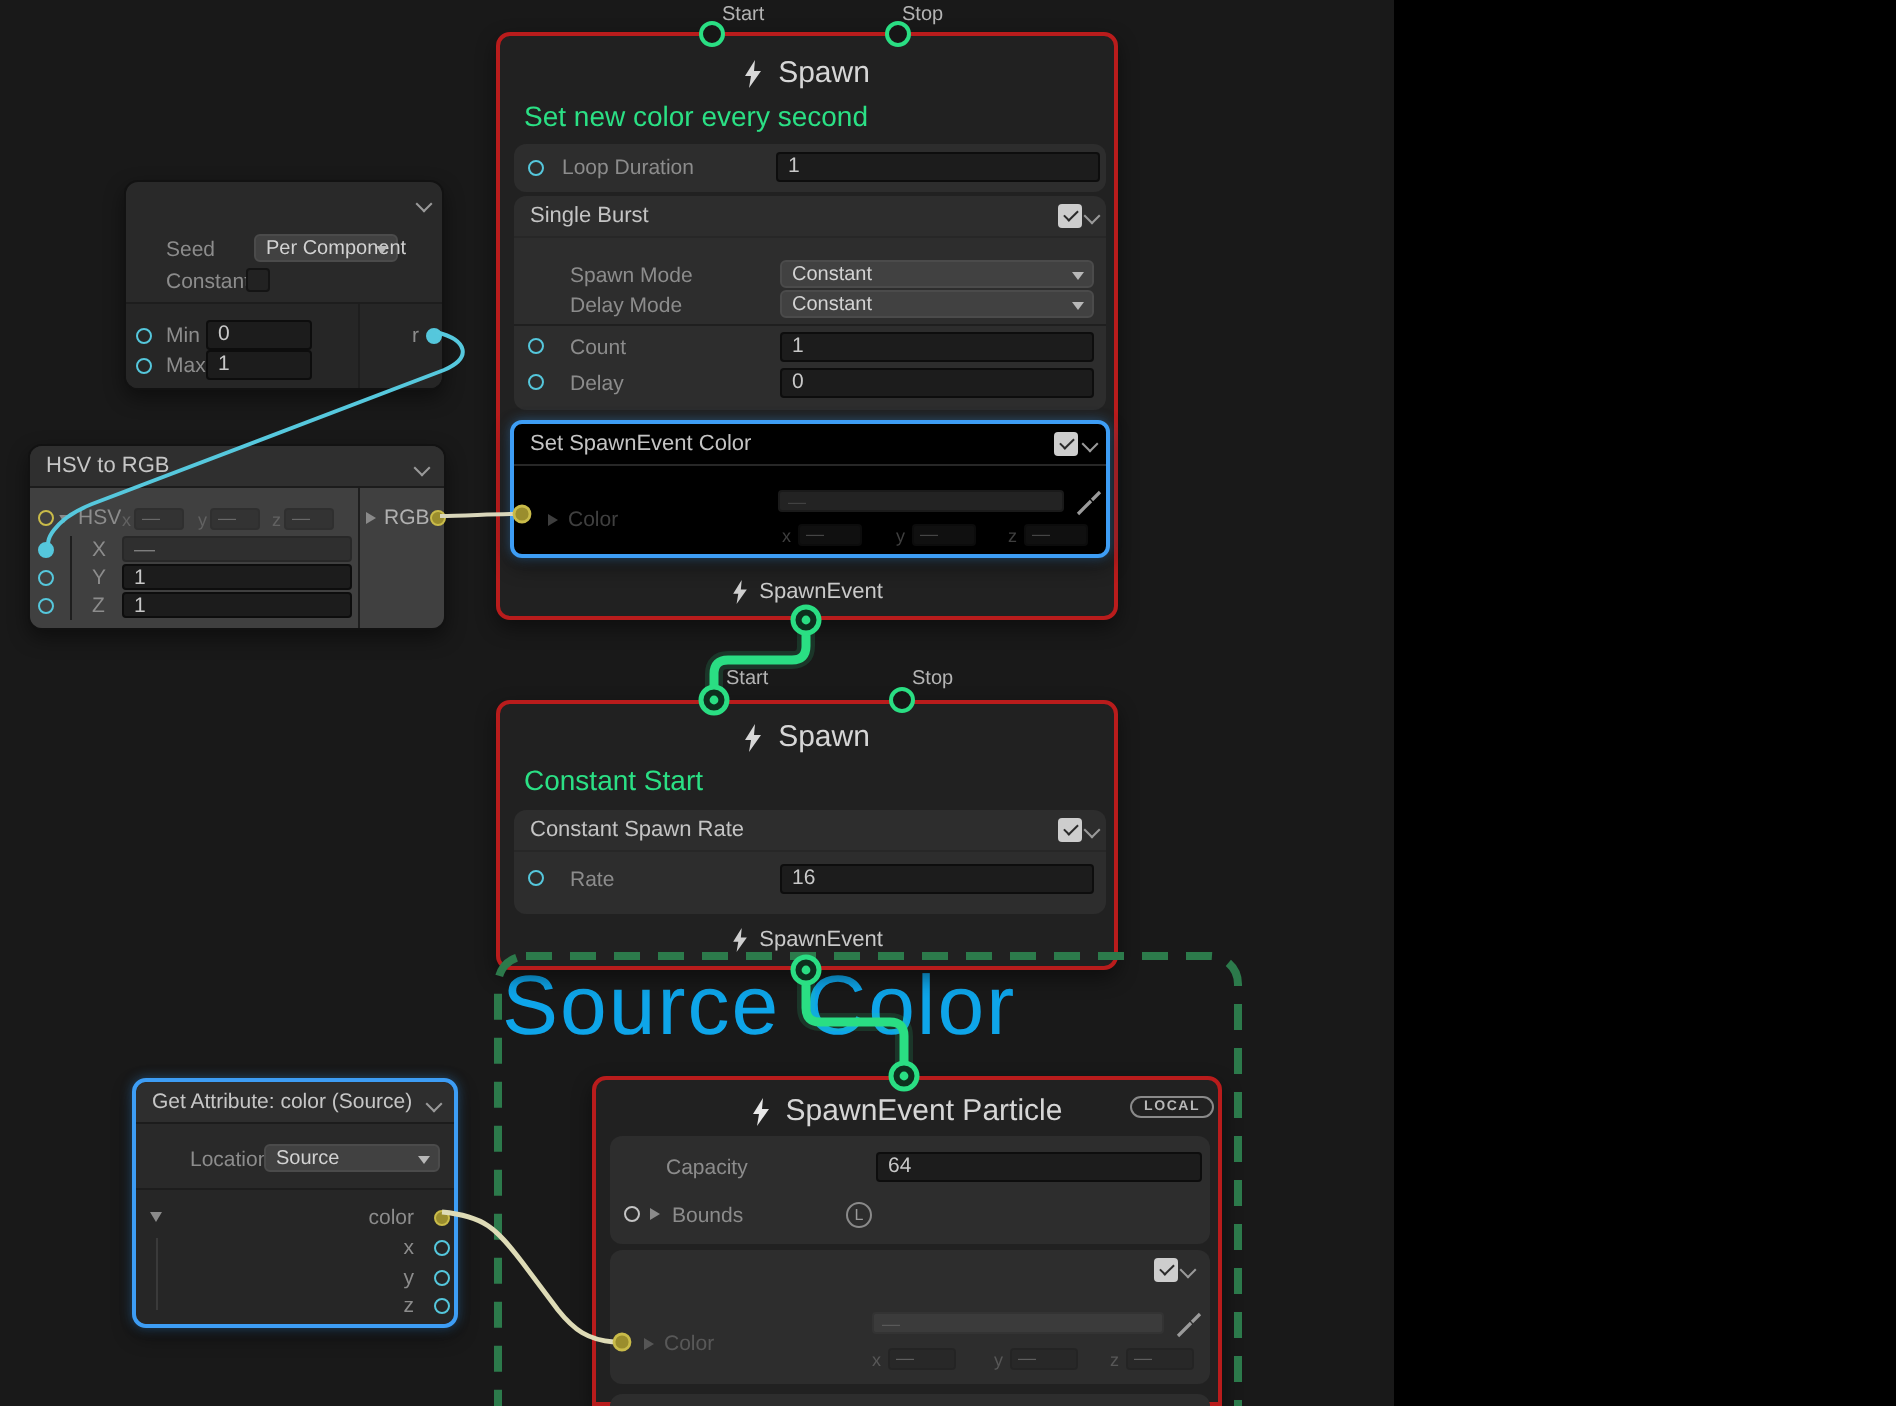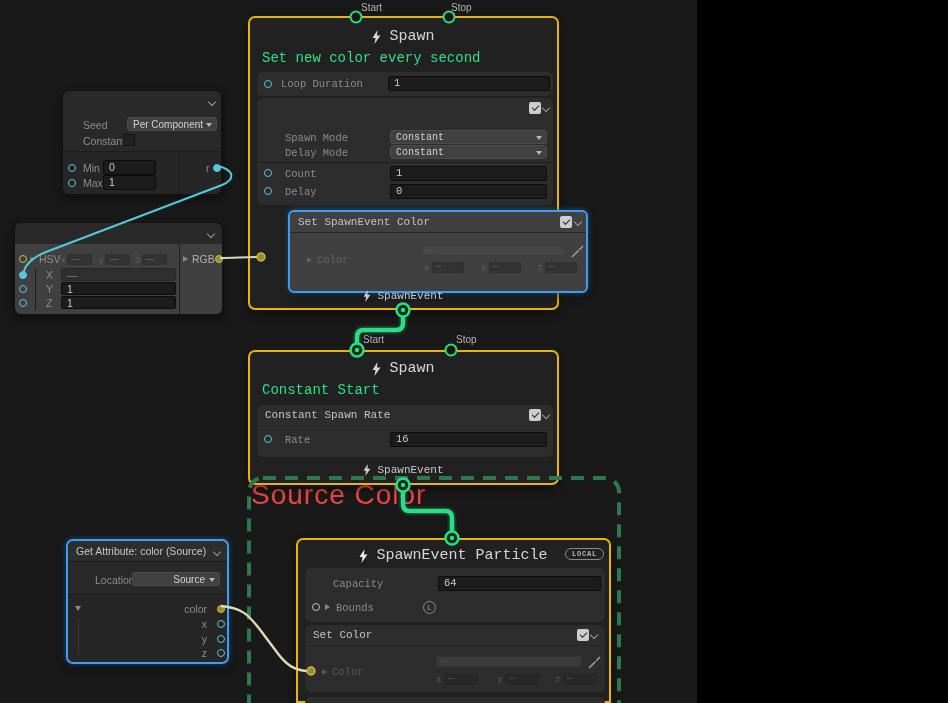--- a/index.html
+++ b/index.html
@@ -1,21 +1,21 @@
 <!DOCTYPE html>
 <html><head>
 <meta charset="utf-8">
 <style>
   *{box-sizing:border-box;margin:0;padding:0;}
   html,body{width:948px;height:703px;overflow:hidden;}
   body{position:relative;background:#191919;font-family:"Liberation Sans",sans-serif;}
   .abs{position:absolute;}
   .node{position:absolute;border-radius:7px;box-shadow:0 4px 10px rgba(0,0,0,.45);z-index:10;}
   .op{background:#292929;border:1px solid #121212;}
-  .ctx{background:#212121;border:2px solid #eab308;font-family:Liberation Mono, monospace;}
+  .ctx{background:#212121;border:2px solid #b91c1c;}
   .sel{border:2px solid #3d9df5 !important;box-shadow:0 0 6px rgba(61,157,245,.4),0 4px 10px rgba(0,0,0,.45);}
   .titlebar{height:21px;background:#2f2f2f;border-radius:6px 6px 0 0;border-bottom:1px solid #1c1c1c;display:flex;align-items:center;padding:0 8px;color:#c6c6c6;font-size:11px;}
   .block{position:absolute;background:#2d2d2d;border-radius:6px;}
   .blockhead{position:absolute;top:0;left:0;right:0;height:21px;display:flex;align-items:center;padding:0 8px;color:#c4c4c4;font-size:11px;border-bottom:1px solid #272727;}
   .lbl{position:absolute;color:#8c8c8c;font-size:10.5px;white-space:nowrap;}
   .field{position:absolute;height:15px;background:#1c1c1c;border:1px solid #0d0d0d;border-radius:2px;color:#c8c8c8;font-size:10.5px;line-height:12px;padding:0 5px;white-space:nowrap;}
   .dd{position:absolute;height:14px;background:#414141;border:1px solid #4b4b4b;border-radius:3px;color:#d2d2d2;font-size:10px;line-height:11px;padding:1px 14px 0 5px;white-space:nowrap;}
   .caret{position:absolute;right:4px;top:5px;width:0;height:0;border-left:3.5px solid transparent;border-right:3.5px solid transparent;border-top:4px solid #b8b8b8;}
   .port{position:absolute;width:8px;height:8px;border-radius:50%;border:1.6px solid #55c7dc;background:transparent;}
   .port.filled{background:#55c7dc;}
@@ -35,21 +35,21 @@
   .swatchbar{position:absolute;height:11px;background:#4e4e4e;border:1px solid #3b3b3b;border-radius:2px;color:#909090;font-size:9px;line-height:8px;padding:1px 4px;}
   .divider{position:absolute;left:0;right:0;height:1px;background:#1f1f1f;}
   .vline{position:absolute;width:1px;background:#1e1e1e;}
   .footer{position:absolute;left:0;right:0;display:flex;justify-content:center;align-items:center;gap:6px;color:#c9c9c9;font-size:11px;}
   .ctitle{position:absolute;left:0;right:0;display:flex;justify-content:center;align-items:center;gap:8px;color:#d6d6d6;font-size:15px;}
   .subtitle{position:absolute;color:#2be085;font-size:14px;white-space:nowrap;}
   .portlabel{position:absolute;font-size:10px;color:#b4b4b4;z-index:55;}
   .badge{position:absolute;border:1px solid #8a8a8a;border-radius:8px;color:#b8b8b8;font-size:7px;font-weight:bold;letter-spacing:.8px;padding:1px 6px;}
   .lock{position:absolute;width:13px;height:13px;border:1px solid #8a8a8a;border-radius:50%;color:#9a9a9a;font-size:8px;line-height:11px;text-align:center;}
   #overlay{position:absolute;left:0;top:0;z-index:50;pointer-events:none;}
-  #group-label{position:absolute;z-index:2;font-size:28px;color:#ef4444;letter-spacing:1px;white-space:nowrap;}
+  #group-label{position:absolute;z-index:2;font-size:42px;color:#0ea5e9;letter-spacing:1px;white-space:nowrap;}
   #right-panel{position:absolute;left:697px;top:0;width:251px;height:703px;background:#000;z-index:1;}
 </style>
 </head>
 <body>
 
 <div id="right-panel"></div>
 <div id="group-label" style="left:251px;top:479px;">Source Color</div>
 
 <div class="portlabel" style="left:361px;top:2px;">Start</div>
 <div class="portlabel" style="left:451px;top:2px;">Stop</div>
@@ -63,40 +63,43 @@
   </div>
   <div class="subtitle" style="left:12px;top:32px;">Set new color every second</div>
 
   <div class="block" style="left:7px;top:54px;width:296px;height:24px;">
     <span class="port" style="left:7px;top:8px;"></span>
     <span class="lbl" style="left:24px;top:6px;">Loop Duration</span>
     <span class="field" style="left:131px;top:4px;width:162px;">1</span>
   </div>
 
   <div class="block" style="left:7px;top:80px;width:296px;height:107px;">
+    <div class="blockhead">
+      <span>Single Burst</span>
+    </div>
     <span class="cb" style="left:272px;top:4px;"></span>
     <span class="chev" style="left:286px;top:7px;"></span>
     <span class="lbl" style="left:28px;top:34px;">Spawn Mode</span>
     <div class="dd" style="left:133px;top:32px;width:157px;">
       <span>Constant</span><span class="caret"></span>
     </div>
     <span class="lbl" style="left:28px;top:49px;">Delay Mode</span>
     <div class="dd" style="left:133px;top:47px;width:157px;">
       <span>Constant</span><span class="caret"></span>
     </div>
     <div class="divider" style="top:64px;"></div>
     <span class="port" style="left:7px;top:71px;"></span>
     <span class="lbl" style="left:28px;top:70px;">Count</span>
     <span class="field" style="left:133px;top:68px;width:157px;">1</span>
     <span class="port" style="left:7px;top:89px;"></span>
     <span class="lbl" style="left:28px;top:88px;">Delay</span>
     <span class="field" style="left:133px;top:86px;width:157px;">0</span>
   </div>
 
-  <div class="block sel" style="left:5px;top:192px;width:300px;height:83px;background:#404040;margin-left:33px;">
+  <div class="block sel" style="left:5px;top:192px;width:300px;height:69px;background:#000000;">
     <div class="blockhead">
       <span>Set SpawnEvent Color</span>
     </div>
     <span class="cb" style="left:270px;top:4px;"></span>
     <span class="chev" style="left:285px;top:7px;"></span>
     <span class="tri-r dim" style="left:17px;top:45px;"></span>
     <span class="lbl dim" style="left:27px;top:42px;">Color</span>
     <span class="swatchbar dim" style="left:132px;top:33px;width:143px;">—</span>
     <svg class="abs" style="left:281px;top:33px;" width="13" height="13" viewBox="0 0 13 13">
         <path d="M12 1 L8 5 M9.5 2.5 L10.5 3.5 M7.5 5.5 L3 10 L1 12" stroke="#9a9a9a" stroke-width="1.6" fill="none"></path>
@@ -160,23 +163,20 @@
   <div class="block" style="left:7px;top:28px;width:300px;height:54px;">
     <span class="lbl" style="left:28px;top:10px;">Capacity</span>
     <span class="field" style="left:133px;top:8px;width:163px;">64</span>
     <span class="port white" style="left:7px;top:35px;"></span>
     <span class="tri-r" style="left:20px;top:36px;"></span>
     <span class="lbl" style="left:31px;top:34px;">Bounds</span>
     <span class="lock" style="left:118px;top:33px;">L</span>
   </div>
 
   <div class="block" style="left:7px;top:85px;width:300px;height:67px;">
-    <div class="blockhead">
-      <span>Set Color</span>
-    </div>
     <span class="cb" style="left:272px;top:4px;"></span>
     <span class="chev" style="left:286px;top:7px;"></span>
     <span class="tri-r dim" style="left:17px;top:44px;"></span>
     <span class="lbl dim" style="left:27px;top:41px;">Color</span>
     <span class="swatchbar dim" style="left:131px;top:31px;width:146px;">—</span>
     <svg class="abs" style="left:283px;top:31px;" width="13" height="13" viewBox="0 0 13 13">
         <path d="M12 1 L8 5 M9.5 2.5 L10.5 3.5 M7.5 5.5 L3 10 L1 12" stroke="#9a9a9a" stroke-width="1.6" fill="none"></path>
       </svg>
     <span class="minilbl dim" style="left:131px;top:50px;">x</span>
     <span class="minibox dim" style="left:139px;top:49px;width:34px;">—</span>
@@ -185,39 +185,42 @@
     <span class="minilbl dim" style="left:250px;top:50px;">z</span>
     <span class="minibox dim" style="left:258px;top:49px;width:34px;">—</span>
   </div>
 
   <div class="block" style="left:7px;top:157px;width:300px;height:12px;border-radius:6px 6px 0 0;"></div>
 </div>
 
 <div class="node op" style="left:62px;top:90px;width:160px;height:105px;">
   <span class="chev" style="left:146px;top:8px;"></span>
   <span class="lbl" style="left:20px;top:28px;">Seed</span>
-  <div class="dd" style="left:64px;top:26px;width:90px;">
+  <div class="dd" style="left:64px;top:26px;width:72px;">
     <span>Per Component</span><span class="caret"></span>
   </div>
   <span class="lbl" style="left:20px;top:44px;">Constant</span>
   <span class="cb empty" style="left:60px;top:43px;"></span>
   <div class="abs" style="left:0;top:60px;right:0;bottom:0;background:#262626;border-top:1px solid #1d1d1d;border-radius:0 0 6px 6px;">
     <div class="vline" style="left:116px;top:0;bottom:0;"></div>
     <span class="port" style="left:5px;top:12px;"></span>
     <span class="lbl" style="left:20px;top:10px;">Min</span>
     <span class="field" style="left:40px;top:8px;width:53px;">0</span>
     <span class="port" style="left:5px;top:27px;"></span>
     <span class="lbl" style="left:20px;top:25px;">Max</span>
     <span class="field" style="left:40px;top:23px;width:53px;">1</span>
     <span class="lbl" style="left:143px;top:10px;">r</span>
     <span class="port filled" style="left:150px;top:12px;"></span>
   </div>
 </div>
 
 <div class="node op" style="left:14px;top:222px;width:209px;height:93px;">
+  <div class="titlebar">
+    <span>HSV to RGB</span>
+  </div>
   <span class="chev" style="left:193px;top:8px;"></span>
   <div class="abs" style="left:0;top:21px;right:0;bottom:0;background:#404040;border-radius:0 0 6px 6px;">
     <div class="vline" style="left:164px;top:0;bottom:0;"></div>
     <div class="vline" style="left:20px;top:24px;height:42px;"></div>
     <span class="port yellow" style="left:4px;top:11px;"></span>
     <span class="tri-d" style="left:14px;top:13px;transform:scale(.8);"></span>
     <span class="lbl" style="left:24px;top:9px;">HSV</span>
     <span class="minilbl dim" style="left:46px;top:11px;">x</span>
     <span class="minibox dim" style="left:52px;top:10px;width:25px;">—</span>
     <span class="minilbl dim" style="left:84px;top:11px;">y</span>
@@ -238,21 +241,21 @@
     <span class="port yellow filled" style="left:200px;top:11px;"></span>
   </div>
 </div>
 
 <div class="node op sel" style="left:66px;top:539px;width:163px;height:125px;">
   <div class="titlebar" style="background:#2e2e2e;">
     <span style="font-size:10.5px;">Get Attribute: color (Source)</span>
   </div>
   <span class="chev" style="left:146px;top:8px;"></span>
   <span class="lbl" style="left:27px;top:33px;">Location</span>
-  <div class="dd" style="left:64px;top:31px;width:88px;text-align:right;">
+  <div class="dd" style="left:64px;top:31px;width:88px;">
     <span>Source</span><span class="caret"></span>
   </div>
   <div class="abs" style="left:0;top:53px;right:0;bottom:0;background:#262626;border-top:1px solid #1d1d1d;border-radius:0 0 6px 6px;">
     <span class="tri-d" style="left:7px;top:11px;"></span>
     <div class="vline" style="left:10px;top:24px;height:36px;background:#3a3a3a;"></div>
     <span class="lbl" style="right:20px;top:8px;">color</span>
     <span class="port yellow filled" style="left:149px;top:10px;"></span>
     <span class="lbl" style="right:20px;top:23px;">x</span>
     <span class="port" style="left:149px;top:25px;"></span>
     <span class="lbl" style="right:20px;top:38px;">y</span>

